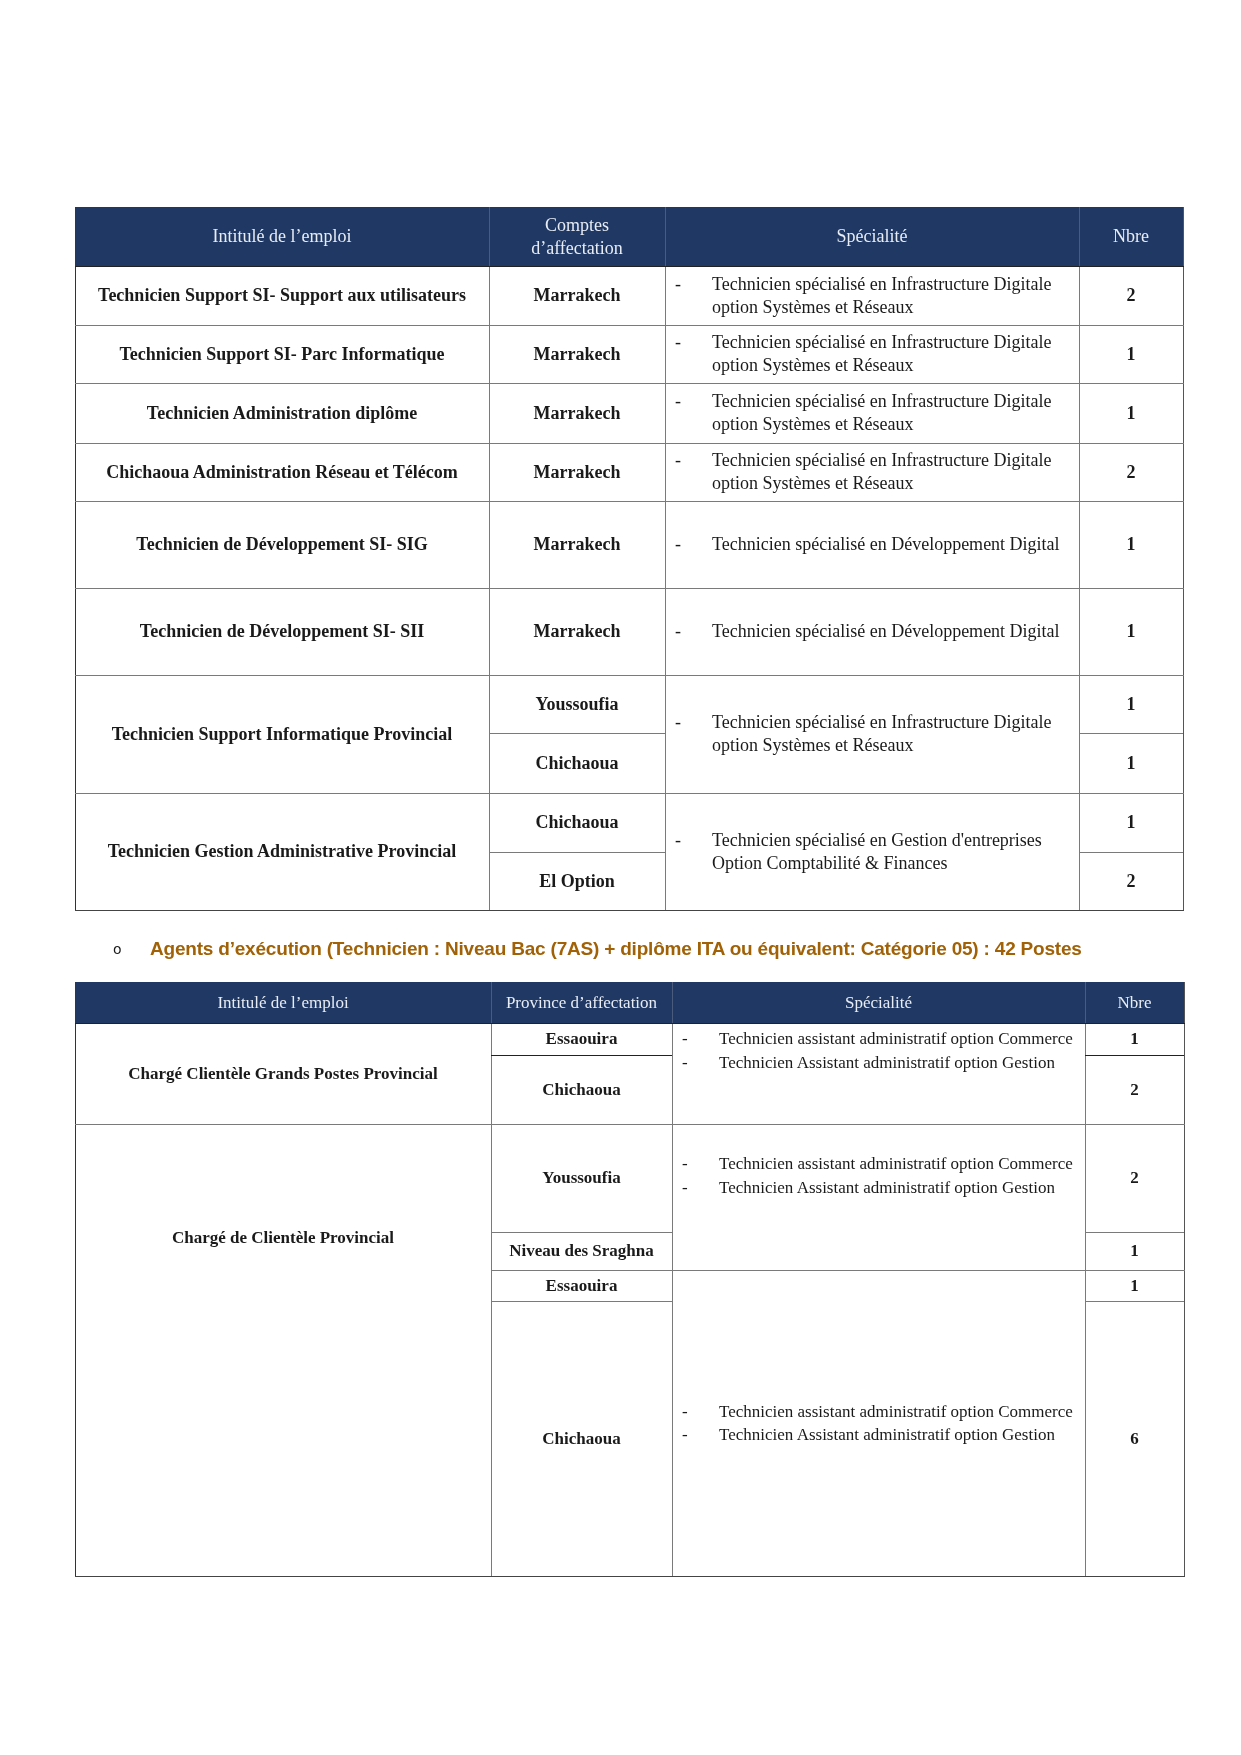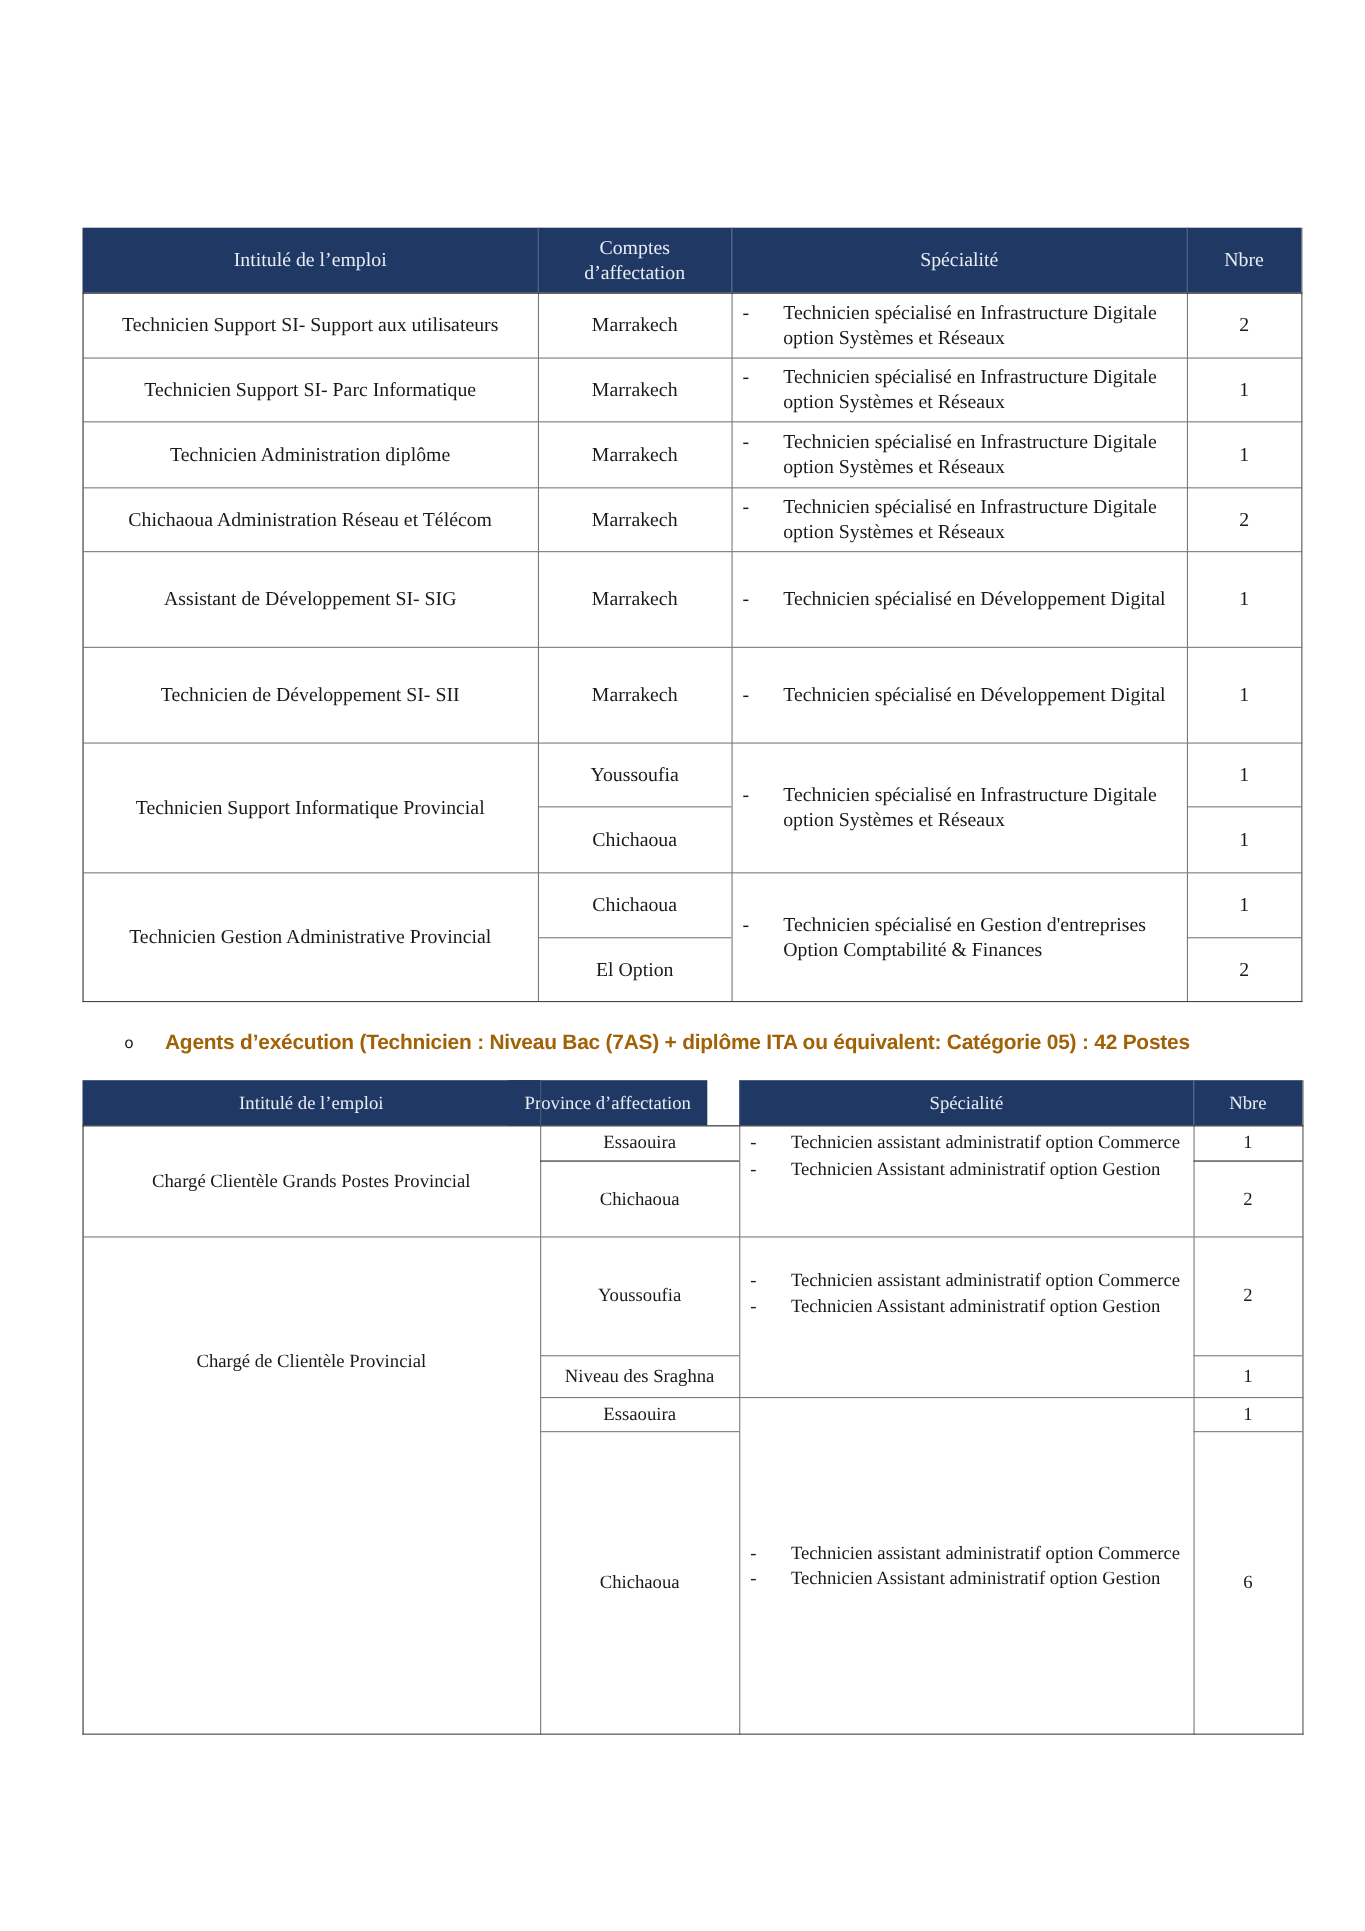--- a/index.html
+++ b/index.html
@@ -1,20 +1,20 @@
 <!DOCTYPE html>
 <html><head>
 <meta charset="utf-8">
 <style>
   html, body { margin:0; padding:0; background:#ffffff; }
   body { width:1241px; height:1755px; position:relative; overflow:hidden;
          font-family:"Liberation Serif","DejaVu Serif",serif; color:#1a1a1a; }
   .abs { position:absolute; box-sizing:border-box; }
   .hdr { background:#1f3864; color:#e8ecf4; display:flex; align-items:center; justify-content:center; text-align:center; }
-  .cell { display:flex; align-items:center; justify-content:center; text-align:center; }
+  .cell { display:flex; align-items:center; justify-content:center; text-align:center;font-weight:bold; }
   .hline { position:absolute; height:1px; background:#7a7a7a; }
   .vline { position:absolute; width:1px; background:#7a7a7a; }
   .spec { display:flex; flex-direction:column; justify-content:center; padding-left:10px; padding-right:6px; }
   .spec-item { display:flex; align-items:flex-start; line-height:23px; }
   .dash { width:37px; flex:none; }
   .t1 { font-size:18px; }
   .t2 { font-size:17px; }
   .t2 .spec-item { line-height:23.5px; }
   .heading { font-family:"Liberation Sans","DejaVu Sans",sans-serif; font-weight:bold; font-size:19px; color:#a16207; letter-spacing:-0.2px; }
   .bullet { font-family:"DejaVu Sans",sans-serif; font-size:14px; }
@@ -80,21 +80,21 @@
     <div class="abs spec" style="left:665px;top:443px;width:414px;height:58px;">
         <div class="spec-item">
           <span class="dash">-</span>
           <span>Technicien spécialisé en Infrastructure Digitale option Systèmes et Réseaux</span>
         </div>
       </div>
     <div class="abs cell" style="left:1079px;top:443px;width:104px;height:58px;">2</div>
   </div>
 
   <div>
-    <div class="abs cell" style="left:75px;top:501px;width:414px;height:87px;">Assistant de Développement SI- SIG</div>
+    <div class="abs cell" style="left:75px;top:501px;width:414px;height:87px;">Technicien de Développement SI- SIG</div>
     <div class="abs cell" style="left:489px;top:501px;width:176px;height:87px;">Marrakech</div>
     <div class="abs spec" style="left:665px;top:501px;width:414px;height:87px;">
         <div class="spec-item">
           <span class="dash">-</span>
           <span>Technicien spécialisé en Développement Digital</span>
         </div>
       </div>
     <div class="abs cell" style="left:1079px;top:501px;width:104px;height:87px;">1</div>
   </div>
   <div>
@@ -159,21 +159,21 @@
 
 <div class="abs" style="left:113px;top:934px;width:1080px;height:30px;display:flex;align-items:center;">
   <span class="bullet" style="width:37px;">o</span>
   <span class="heading">Agents d’exécution (Technicien : Niveau Bac (7AS) + diplôme ITA ou équivalent: Catégorie 05) : 42 Postes</span>
 </div>
 
 <div class="t2">
   <div class="abs hdr" style="left:75px;top:982px;width:416px;height:41px;">
       <span>Intitulé de l’emploi</span>
     </div>
-  <div class="abs hdr" style="left:462px;top:982px;width:181px;height:41px;">
+  <div class="abs hdr" style="left:491px;top:982px;width:181px;height:41px;">
       <span>Province d’affectation</span>
     </div>
   <div class="abs hdr" style="left:672px;top:982px;width:413px;height:41px;">
       <span>Spécialité</span>
     </div>
   <div class="abs hdr" style="left:1085px;top:982px;width:99px;height:41px;">
       <span>Nbre</span>
     </div>
   <div class="vline" style="left:491px;top:982px;height:41px;background:#4a5b7c;"></div>
   <div class="vline" style="left:672px;top:982px;height:41px;background:#4a5b7c;"></div>

